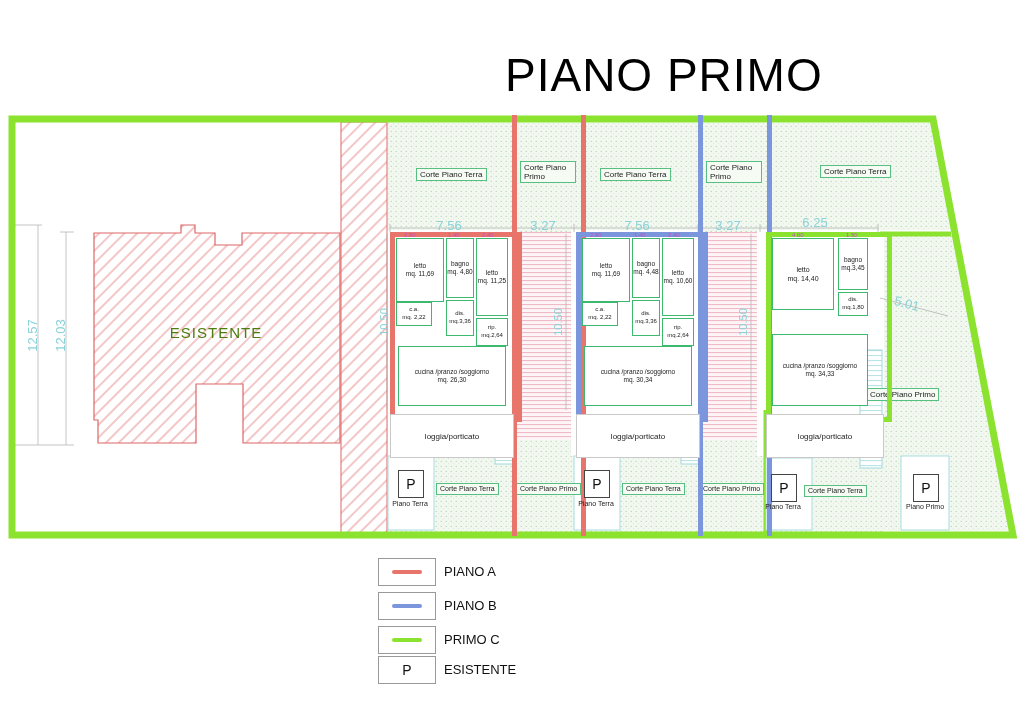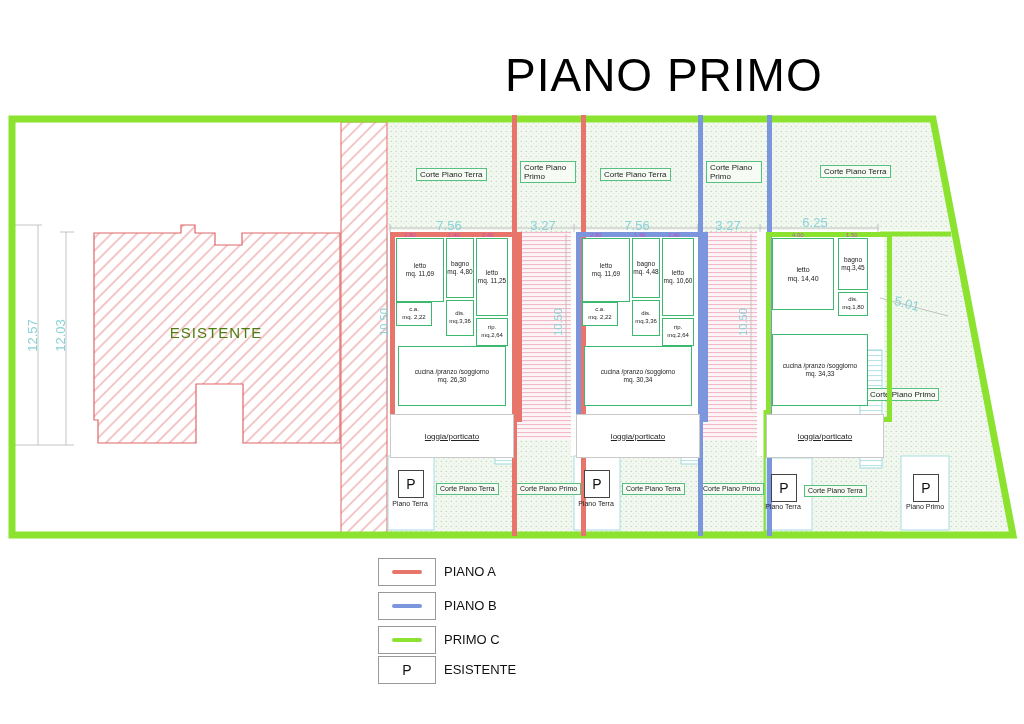--- a/index.html
+++ b/index.html
@@ -10,21 +10,21 @@
   
   .unitA{position:absolute;border:5px solid #e8756b;background:transparent;}
   .unitB{position:absolute;border:5px solid #7b96dc;background:transparent;}
   .unitC{position:absolute;border:5px solid #8ce32f;background:transparent;}
   .stripA{position:absolute;border-left:5px solid #e8756b;border-right:5px solid #e8756b;}
   .stripB{position:absolute;border-left:5px solid #7b96dc;border-right:5px solid #7b96dc;}
   
   .room{position:absolute;border:1.5px solid #3cb96e;background:#fff;display:flex;flex-direction:column;
         align-items:center;justify-content:center;font-size:6.5px;line-height:1.3;white-space:nowrap;color:#222;text-align:center;}
   .loggia{position:absolute;border:1px solid #c9c9c9;background:#fff;display:flex;align-items:center;justify-content:center;
-        font-size:8px;color:#222;text-decoration:underline;}
+        font-size:8px;color:#222;}
   
   .corte{position:absolute;border:1px solid #55c080;background:rgba(246,251,244,.92);font-size:8px;color:#222;
         display:flex;align-items:center;justify-content:center;text-align:left;padding:1px 3px;line-height:1.15;}
   .corte.small{font-size:7px;white-space:nowrap;}
   
   .cdim{position:absolute;color:#8ad2d8;font-size:13px;text-align:center;white-space:nowrap;}
   .cdim.v{transform:rotate(-90deg);}
   .cdim.s{font-size:11px;}
   .mdim{position:absolute;color:#c050c0;font-size:6px;white-space:nowrap;}
   .esist{position:absolute;font-size:15px;color:#4d7c0f;text-align:center;letter-spacing:1px;}

